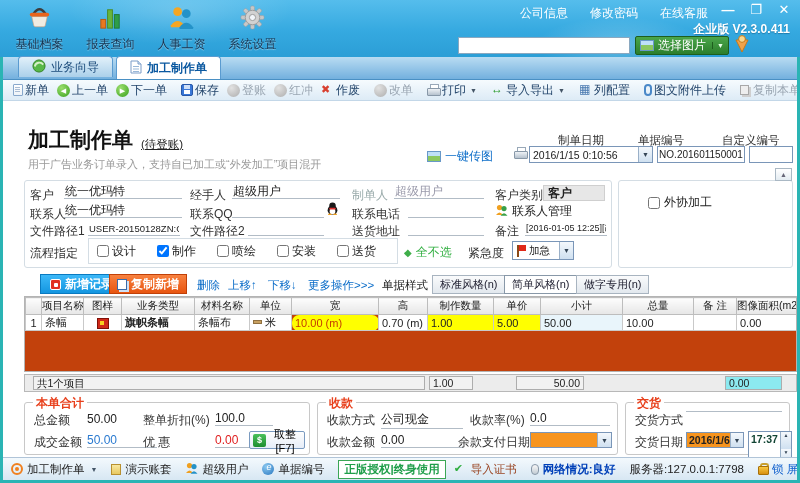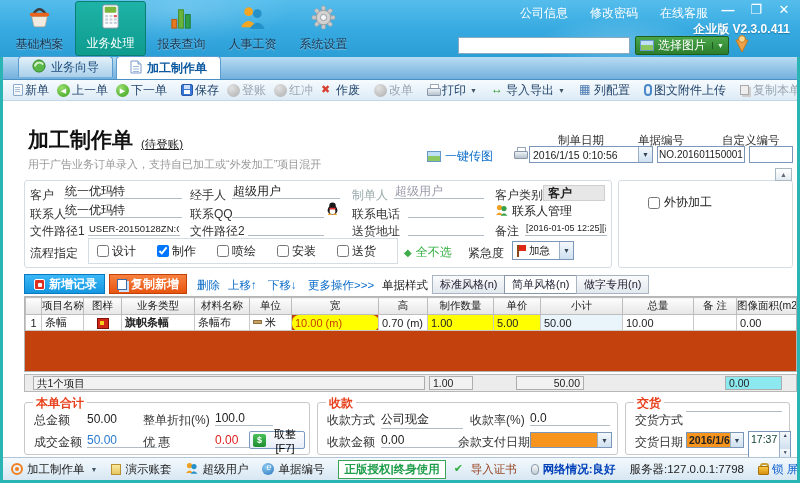--- a/index.html
+++ b/index.html
@@ -80,21 +80,21 @@
   .cbx { width:12px; height:12px; vertical-align:-2px; }
   .flowbox { position:absolute; left:88px; top:238px; width:310px; height:26px; border:1px solid #d4dde4; display:flex; align-items:center; }
   .flowitem { display:inline-flex; align-items:center; gap:3px; width:60px; padding-left:8px; font-size:12px; }
   .selnone { position:absolute; left:404px; top:244px; display:flex; align-items:center; gap:4px; color:#2fae3f; font-size:12px; }
   .selnone::before { content:"◆"; color:#3fae49; font-size:10px; }
   .urgent { position:absolute; left:512px; top:241px; width:62px; height:19px; padding-left:3px; gap:3px; }
   .contactmgmt { position:absolute; left:425px; top:203px; display:flex; align-items:center; gap:4px; font-size:12px; color:#222; }
 
   
   .gbtn { position:absolute; height:20px; display:inline-flex; align-items:center; gap:4px; padding:0 7px; color:#fff; font-size:12px; font-weight:bold; cursor:default; }
-  .gbtn.add { left:24px; top:274px; background:linear-gradient(#3cb8f8,#1496e0); border:1px solid #0a7ac0;padding-left:9px; }
+  .gbtn.add { left:40px; top:274px; background:linear-gradient(#3cb8f8,#1496e0); border:1px solid #0a7ac0;padding-left:9px; }
   .gbtn.copy { left:109px; top:274px; background:linear-gradient(#f8813f,#e85510); border:1px solid #c04008; }
   .blink { position:absolute; top:278px; color:#0a6cc8; font-size:11.5px; white-space:nowrap; cursor:default; }
   .stylebtn { position:absolute; top:275px; height:19px; border:1px solid #a8b4c0; background:linear-gradient(#fafbfc,#e2e8ee);
     padding:0 7px; font-size:11px; color:#223; display:inline-flex; align-items:center; }
   .stylebtn.active { background:#fff; border-color:#8898a8; }
 
   
   .gridbox { position:absolute; left:24px; top:296px; width:773px; height:76px; border:1px solid #b4b4b4; background:#c2410c; overflow:hidden; }
   table.grid { border-collapse:collapse; table-layout:fixed; width:772px; }
   .grid th { background:linear-gradient(#fdfdfd,#e6e6e6); border:1px solid #bdbdbd; font-weight:normal; font-size:10.5px;
@@ -115,21 +115,21 @@
   .panel { position:absolute; top:402px; height:53px; border:1px solid #c8c8c8; border-radius:3px; background:#fff; }
   .ptitle { position:absolute; left:8px; top:-8px; background:#fff; padding:0 3px; color:#e8401c; font-weight:bold; font-size:12px; }
   .plab { position:absolute; font-size:12px; color:#333; white-space:nowrap; }
   .pval { position:absolute; font-size:12px; color:#222; }
   .pval.blue { color:#2a7ad0; }
   .pval.red { color:#e02020; }
   .pund { border-bottom:1px solid #b2bcc6; }
   .roundbtn { position:absolute; left:224px; top:28px; width:56px; height:18px; border:1px solid #7a9ac0; border-radius:2px;
     background:linear-gradient(#fefefe,#e6edf8); display:inline-flex; align-items:center; gap:3px; padding:0 3px; font-size:11px; }
   .ocombo { background:#f7941e; }
-  .spinbox { position:absolute; border:1px solid #7a96b8; background:#fff; display:flex; height:35px; }
+  .spinbox { position:absolute; border:1px solid #7a96b8; background:#fff; display:flex; height:35px;font-weight:bold; }
   .spinbox .num { padding:0 2px; font-size:10.5px; line-height:15px; color:#143; }
   .spinbox .btns { display:flex; flex-direction:column; width:11px; border-left:1px solid #9ab0c8; }
   .spinbox .btns span { flex:1; font-size:5px; line-height:7px; text-align:center; background:linear-gradient(#f4f8fc,#cfe0f0); color:#345; }
 
   
   .statusbar { position:absolute; left:3px; top:457px; width:794px; height:23px; display:flex; align-items:center; padding:0 8px;
     background:linear-gradient(#f3f9fd,#d7e7f3); border-top:1px solid #b0c4d8; font-size:11.5px; color:#222; }
   .sitem { display:inline-flex; align-items:center; gap:4px; white-space:nowrap; cursor:default; }
   .ssep { width:1px; height:13px; background:#b5c7d8; margin:0 7px; }
   .license { border:1px solid #3aa655; color:#1e9e4a; font-weight:bold; padding:1px 5px; background:#fff; }
@@ -188,38 +188,20 @@
 
   <div class="topbar">
     <div class="nav">
       <div class="navbtn">
         <span><svg width="29" height="29" viewBox="0 0 30 30">
               <path d="M9 11 Q15 2 21 11" fill="none" stroke="#3c3c3c" stroke-width="2.6" stroke-linecap="round"></path>
               <path d="M7 14 h16 l-2 9 q-.4 1.6-2 1.6 h-8 q-1.6 0-2-1.6 Z" fill="#f0ece2" stroke="#d89a70" stroke-width=".6"></path>
               <rect x="5" y="10" width="20" height="4" rx="2" fill="#e8641c"></rect>
             </svg></span>
         <span>基础档案</span>
-      </div>
-      <div class="navbtn active">
-        <span><svg width="29" height="29" viewBox="0 0 30 30">
-              <rect x="7" y="3" width="16" height="24" rx="2" fill="#fdfdfd" stroke="#8a98a8"></rect>
-              <rect x="9" y="5" width="12" height="6" rx="1" fill="#7cb83e"></rect>
-              <g fill="#c8d0da">
-                <rect x="9.5" y="13.5" width="3" height="2.2"></rect>
-                <rect x="14" y="13.5" width="3" height="2.2"></rect>
-                <rect x="9.5" y="17" width="3" height="2.2"></rect>
-                <rect x="14" y="17" width="3" height="2.2"></rect>
-                <rect x="18.5" y="17" width="3" height="2.2"></rect>
-                <rect x="9.5" y="20.5" width="3" height="2.2"></rect>
-                <rect x="14" y="20.5" width="3" height="2.2"></rect>
-                <rect x="18.5" y="20.5" width="3" height="2.2"></rect>
-              </g>
-              <rect x="18.5" y="13.5" width="3" height="2.2" fill="#e05050"></rect>
-            </svg></span>
-        <span>业务处理</span>
       </div>
       <div class="navbtn">
         <span><svg width="29" height="29" viewBox="0 0 30 30">
               <rect x="5" y="17" width="5" height="9" fill="#e87820" stroke="#b85a10"></rect>
               <rect x="12" y="7" width="5" height="19" fill="#68b43c" stroke="#4a8c28"></rect>
               <rect x="19" y="12" width="5" height="14" fill="#2e9e48" stroke="#207836"></rect>
             </svg></span>
         <span>报表查询</span>
       </div>
       <div class="navbtn">

